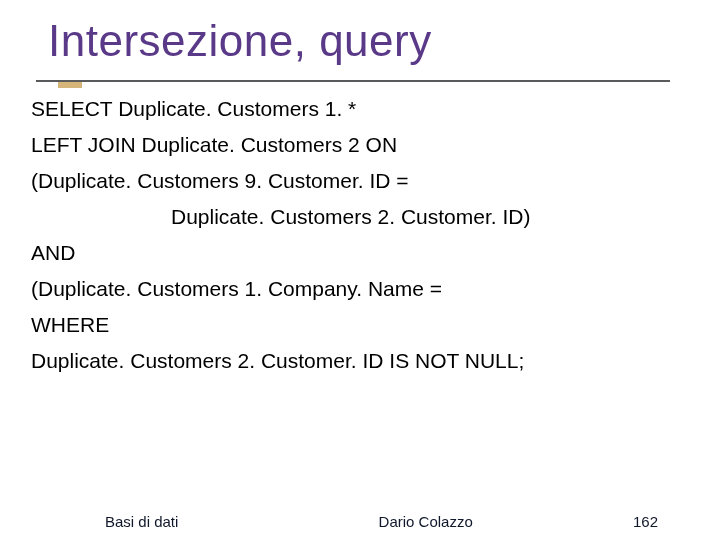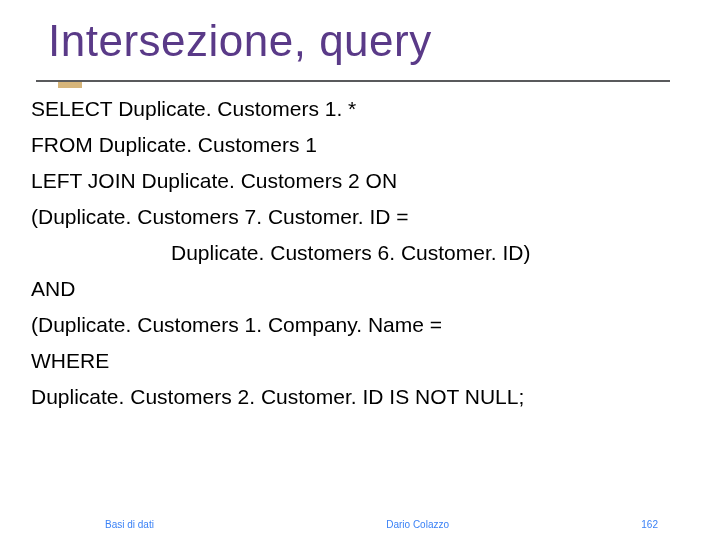--- a/index.html
+++ b/index.html
@@ -60,22 +60,22 @@
 .body .indent {
   padding-left: 140px;
 }
 .footer {
   position: absolute;
   bottom: 10px;
   left: 0;
   right: 0;
   display: flex;
   font-family: Verdana, Arial, sans-serif;
-  font-size: 10px;
-  color: #3b82f6;
+  font-size: 15px;
+  color: #0f172a;
   margin-top: 24px;
 }
 .footer .left {
   flex: 0 0 auto;
   padding-left: 105px;
 }
 .footer .center {
   flex: 1 1 auto;
   text-align: center;
   padding-left: 40px;
@@ -89,24 +89,23 @@
 <body>
 
 <div class="slide">
 
   <div class="title">Intersezione, query</div>
   <div class="title-underline"></div>
   <div class="accent-tab"></div>
 
   <div class="body">
     <p>SELECT Duplicate. Customers 1. *</p>
-    <p>FROM Duplicate. Customers 1</p>
     <p>LEFT JOIN Duplicate. Customers 2  ON</p>
-    <p>(Duplicate. Customers 7. Customer. ID =</p>
-    <p class="indent">Duplicate. Customers 6. Customer. ID)</p>
+    <p>(Duplicate. Customers 9. Customer. ID =</p>
+    <p class="indent">Duplicate. Customers 2. Customer. ID)</p>
     <p> AND</p>
     <p>(Duplicate. Customers 1. Company. Name =</p>
     <p>WHERE</p>
     <p>Duplicate. Customers 2. Customer. ID IS NOT NULL;</p>
   </div>
 
   <div class="footer">
     <div class="left">Basi di dati</div>
     <div class="center">Dario Colazzo</div>
     <div class="right">162</div>

